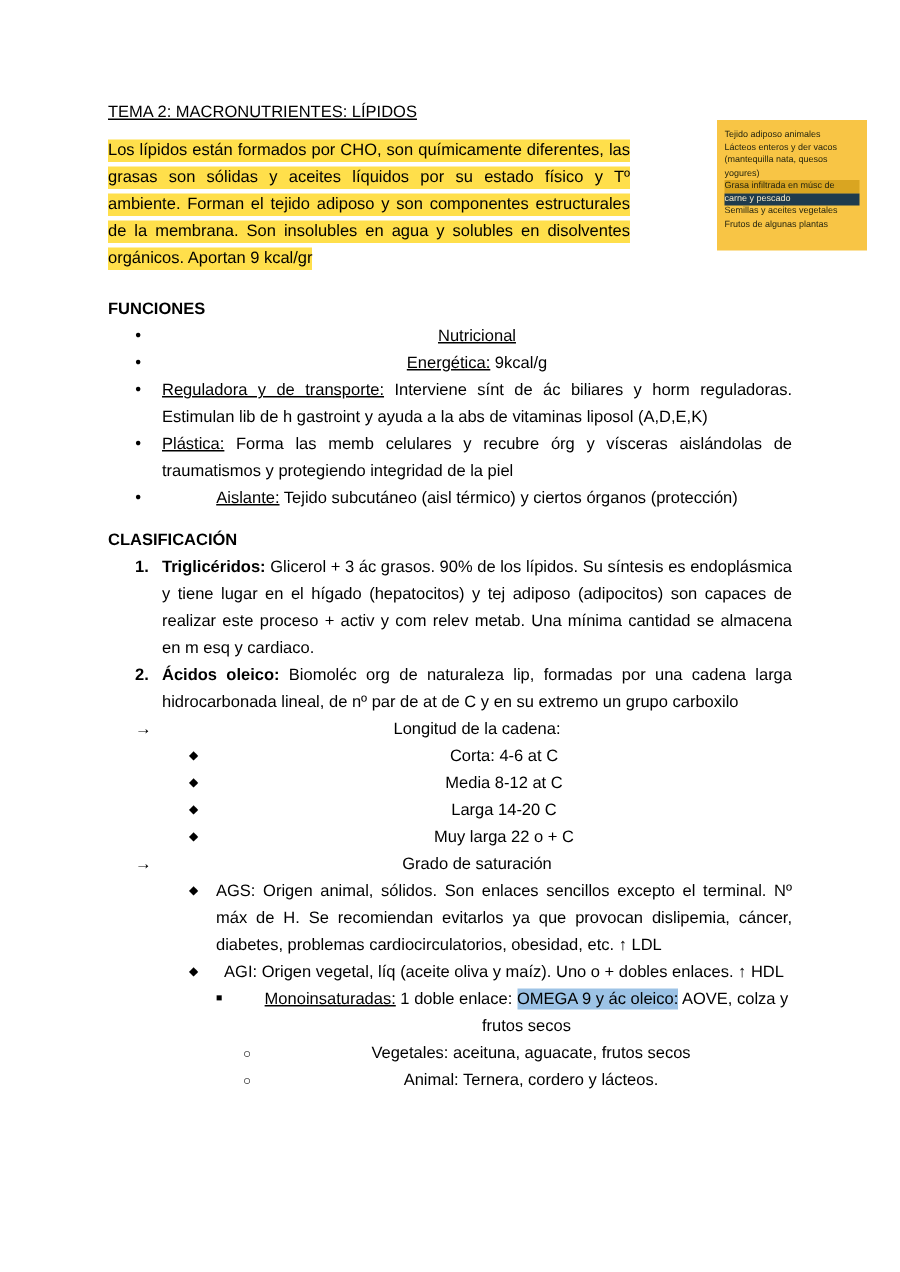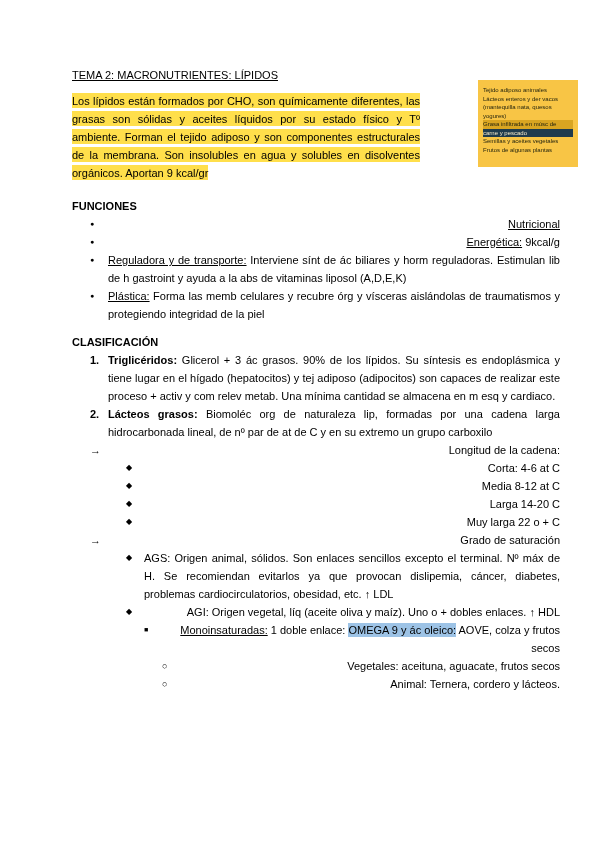--- a/index.html
+++ b/index.html
@@ -1,27 +1,27 @@
 <!DOCTYPE html>
 <html style="--yellow-highlight: #ffdf4b; --blue-highlight: #9dc3e6; --note-bg: #f8c545; --note-highlight: #d9a521; --note-dark: #1f3b4d;"><head>
 <meta charset="utf-8">
 <style>
   html,body{margin:0;padding:0;}
   body{width:600px;height:848px;background:#ffffff;font-family:"Liberation Sans",sans-serif;color:#000;}
-  .page{position:relative;width:600px;height:848px;box-sizing:border-box;padding:66px 40px 30px 72px;font-size:11px;line-height:18px;overflow:hidden;}
+  .page{position:relative;width:600px;height:848px;box-sizing:border-box;padding:66px 72px 30px 72px;font-size:11px;line-height:18px;overflow:hidden;}
   .title{text-decoration:underline;margin-bottom:7px;}
   .intro{width:348px;text-align:justify;margin-bottom:16px;}
   .hl-y{background:var(--yellow-highlight,#ffdf4b);padding:1.5px 0;}
   .hl-b{background:var(--blue-highlight,#9dc3e6);padding:1px 0;}
   .u{text-decoration:underline;}
   .b{font-weight:bold;}
   .heading{font-weight:bold;margin-top:10px;}
   .row{display:flex;}
   .row .content{flex:1;text-align:justify;}
-  .row .content.nj{text-align:right;}
+  .row .content.nj{text-align:center;}
   .marker{flex:0 0 18px;line-height:18px;}
   .lvl1{margin-left:18px;}
   .lvl2{margin-left:54px;}
   .lvl3{margin-left:72px;gap:12px;}
   .lvl4{margin-left:90px;}
   .m-bullet{font-size:7px;}
   .m-arrow{font-size:11px;}
   .m-diamond{font-size:8px;}
   .m-square{font-size:7px;}
   .m-circle{font-size:9px;}
@@ -62,32 +62,36 @@
       <div class="content nj"><span class="u">Energética:</span><span> 9kcal/g</span></div>
     </div>
     <div class="row lvl1">
       <span class="marker m-bullet">●</span>
       <div class="content"><span class="u">Reguladora y de transporte:</span><span> Interviene sínt de ác biliares y horm reguladoras. Estimulan lib de h gastroint y ayuda a la abs de vitaminas liposol (A,D,E,K)</span></div>
     </div>
     <div class="row lvl1">
       <span class="marker m-bullet">●</span>
       <div class="content"><span class="u">Plástica:</span><span> Forma las memb celulares y recubre órg y vísceras aislándolas de traumatismos y protegiendo integridad de la piel</span></div>
     </div>
+    <div class="row lvl1">
+      <span class="marker m-bullet">●</span>
+      <div class="content nj"><span class="u">Aislante:</span><span> Tejido subcutáneo (aisl térmico) y ciertos órganos (protección)</span></div>
+    </div>
   </div>
 
   <div class="heading">CLASIFICACIÓN</div>
 
   <div>
     <div class="row lvl1">
       <span class="marker b">1.</span>
       <div class="content"><span class="b">Triglicéridos:</span><span> Glicerol + 3 ác grasos. 90% de los lípidos. Su síntesis es endoplásmica y tiene lugar en el hígado (hepatocitos) y tej adiposo (adipocitos) son capaces de realizar este proceso + activ y com relev metab. Una mínima cantidad se almacena en m esq y cardiaco.</span></div>
     </div>
     <div class="row lvl1">
       <span class="marker b">2.</span>
-      <div class="content"><span class="b">Lácteos grasos:</span><span> Biomoléc org de naturaleza lip, formadas por una cadena larga hidrocarbonada lineal, de nº par de at de C y en su extremo un grupo carboxilo</span></div>
+      <div class="content"><span class="b">Ácidos oleico:</span><span> Biomoléc org de naturaleza lip, formadas por una cadena larga hidrocarbonada lineal, de nº par de at de C y en su extremo un grupo carboxilo</span></div>
     </div>
 
     <div class="row lvl1">
       <span class="marker m-arrow">→</span>
       <div class="content nj">Longitud de la cadena:</div>
     </div>
     <div class="row lvl2">
       <span class="marker m-diamond">◆</span>
       <div class="content nj">Corta: 4-6 at C</div>
     </div>

